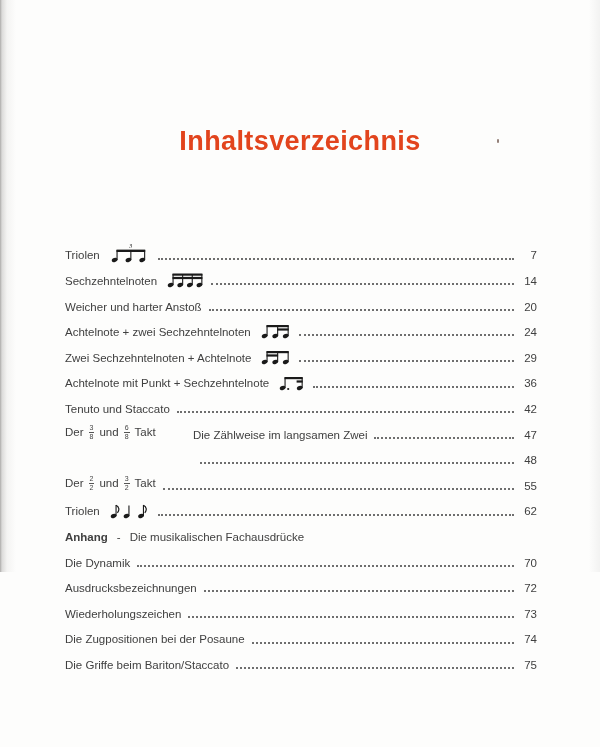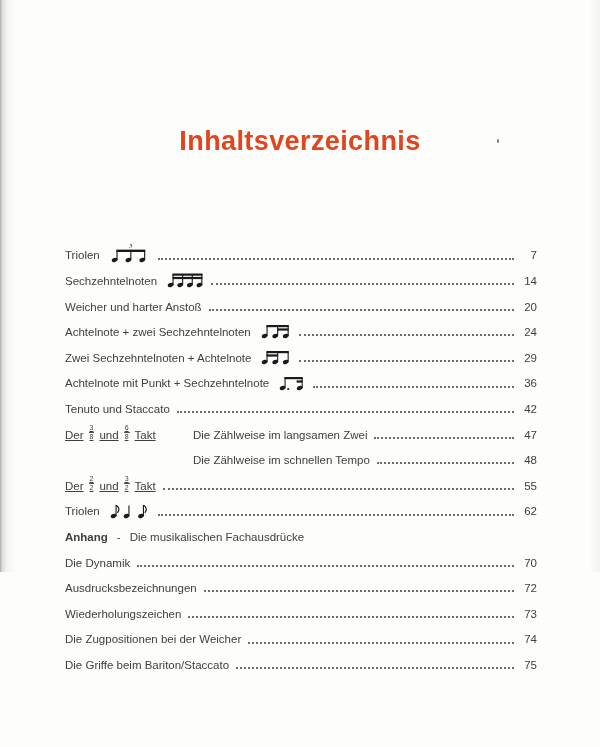--- a/index.html
+++ b/index.html
@@ -35,21 +35,21 @@
   }
   .leader {
     flex: 1 1 auto;
     border-bottom: 2px dotted #6e6e6e;
     margin: 0 5px 3px 7px;
     min-width: 10px;
   }
   .page-num { min-width: 18px; text-align: right; }
   .icon { display: inline-block; margin: 0 0 -1px 9px; }
   .icon svg { display: block; }
-  .takt-group { display: inline-flex; align-items: flex-end; text-decoration: underline; }
+  .takt-group { display: inline-flex; align-items: center; }
   .takt-fixed { width: 128px; }
   .spacer-indent { display: inline-block; width: 128px; }
   .frac {
     display: inline-flex; flex-direction: column; align-items: center;
     font-size: 7px; line-height: 1.15;
     margin: 0 5px 1px 5px; color: #444;
   }
   .frac .num { border-bottom: 1px solid #555; padding: 0 1px; }
   .heading-bold { font-weight: bold; }
   .heading-sep { margin: 0 9px; }
@@ -186,21 +186,20 @@
         </span>
         <span>Takt</span>
       </span>
       <span>Die Zählweise im langsamen Zwei</span>
       <span class="leader"></span>
       <span class="page-num">47</span>
     </div>
 
     <div class="row">
       <span class="spacer-indent"></span>
-      <span>Die Zählweise im schnellen Tempo</span>
       <span class="leader"></span>
       <span class="page-num">48</span>
     </div>
 
     <div class="row">
       <span class="takt-group">
         <span>Der</span>
         <span class="frac">
           <span class="num">2</span>
           <span class="den">2</span>
@@ -253,21 +252,21 @@
       <span class="page-num">72</span>
     </div>
 
     <div class="row">
       <span>Wiederholungszeichen</span>
       <span class="leader"></span>
       <span class="page-num">73</span>
     </div>
 
     <div class="row">
-      <span>Die Zugpositionen bei der Weicher</span>
+      <span>Die Zugpositionen bei der Posaune</span>
       <span class="leader"></span>
       <span class="page-num">74</span>
     </div>
 
     <div class="row">
       <span>Die Griffe beim Bariton/Staccato</span>
       <span class="leader"></span>
       <span class="page-num">75</span>
     </div>
 

